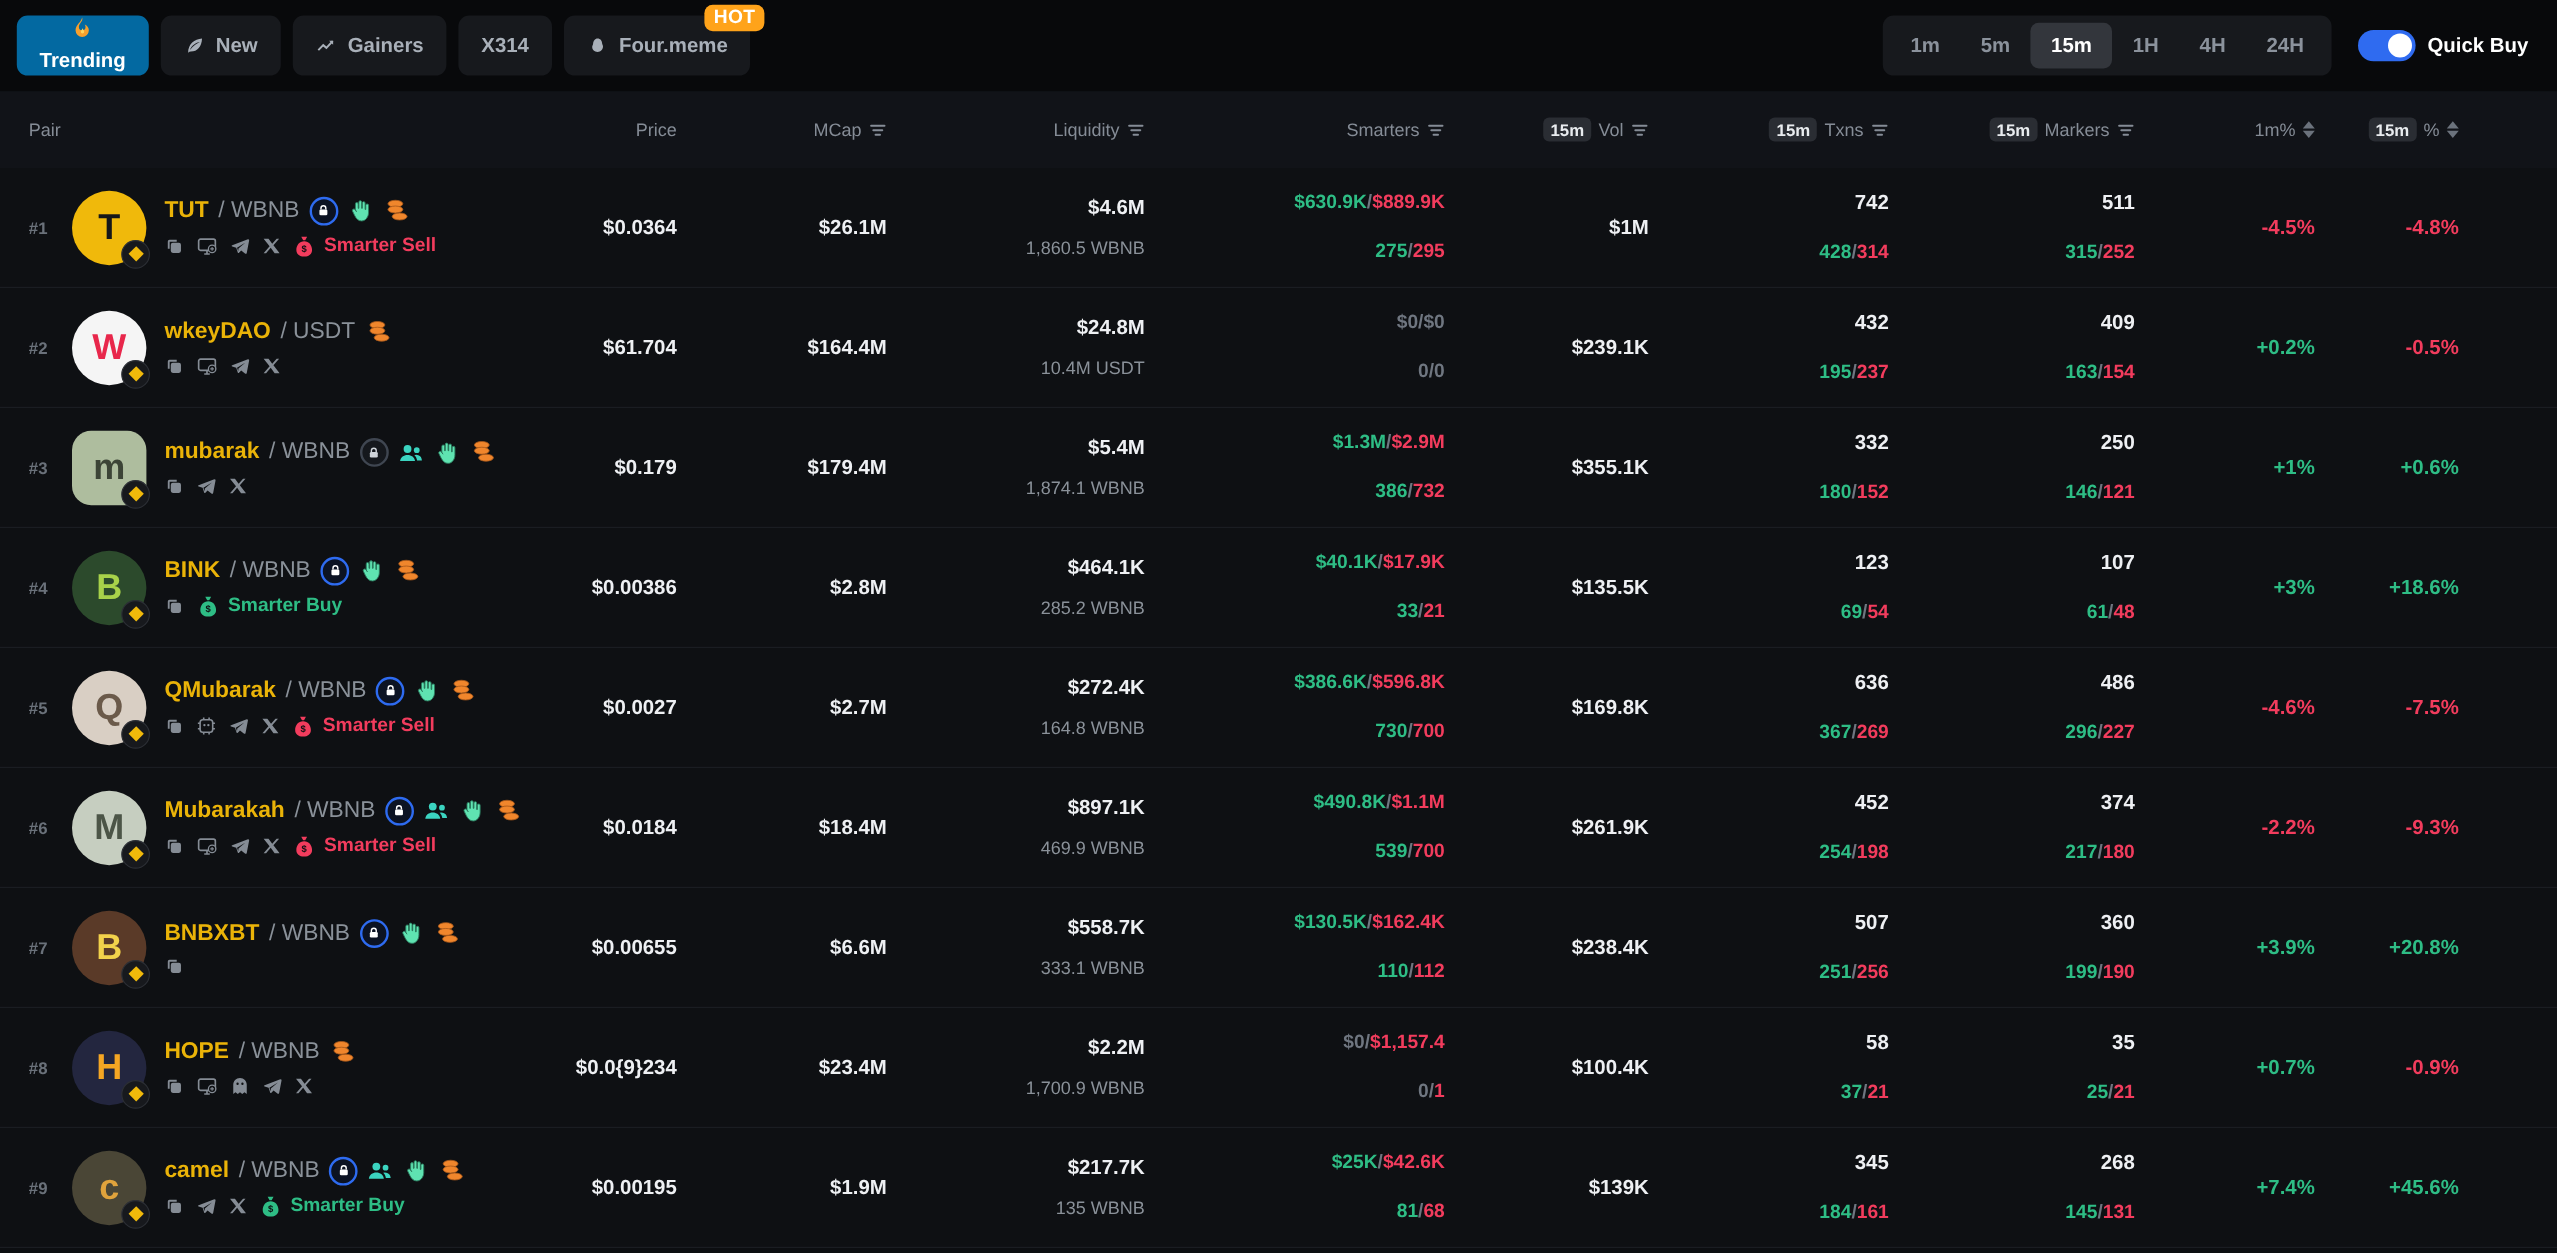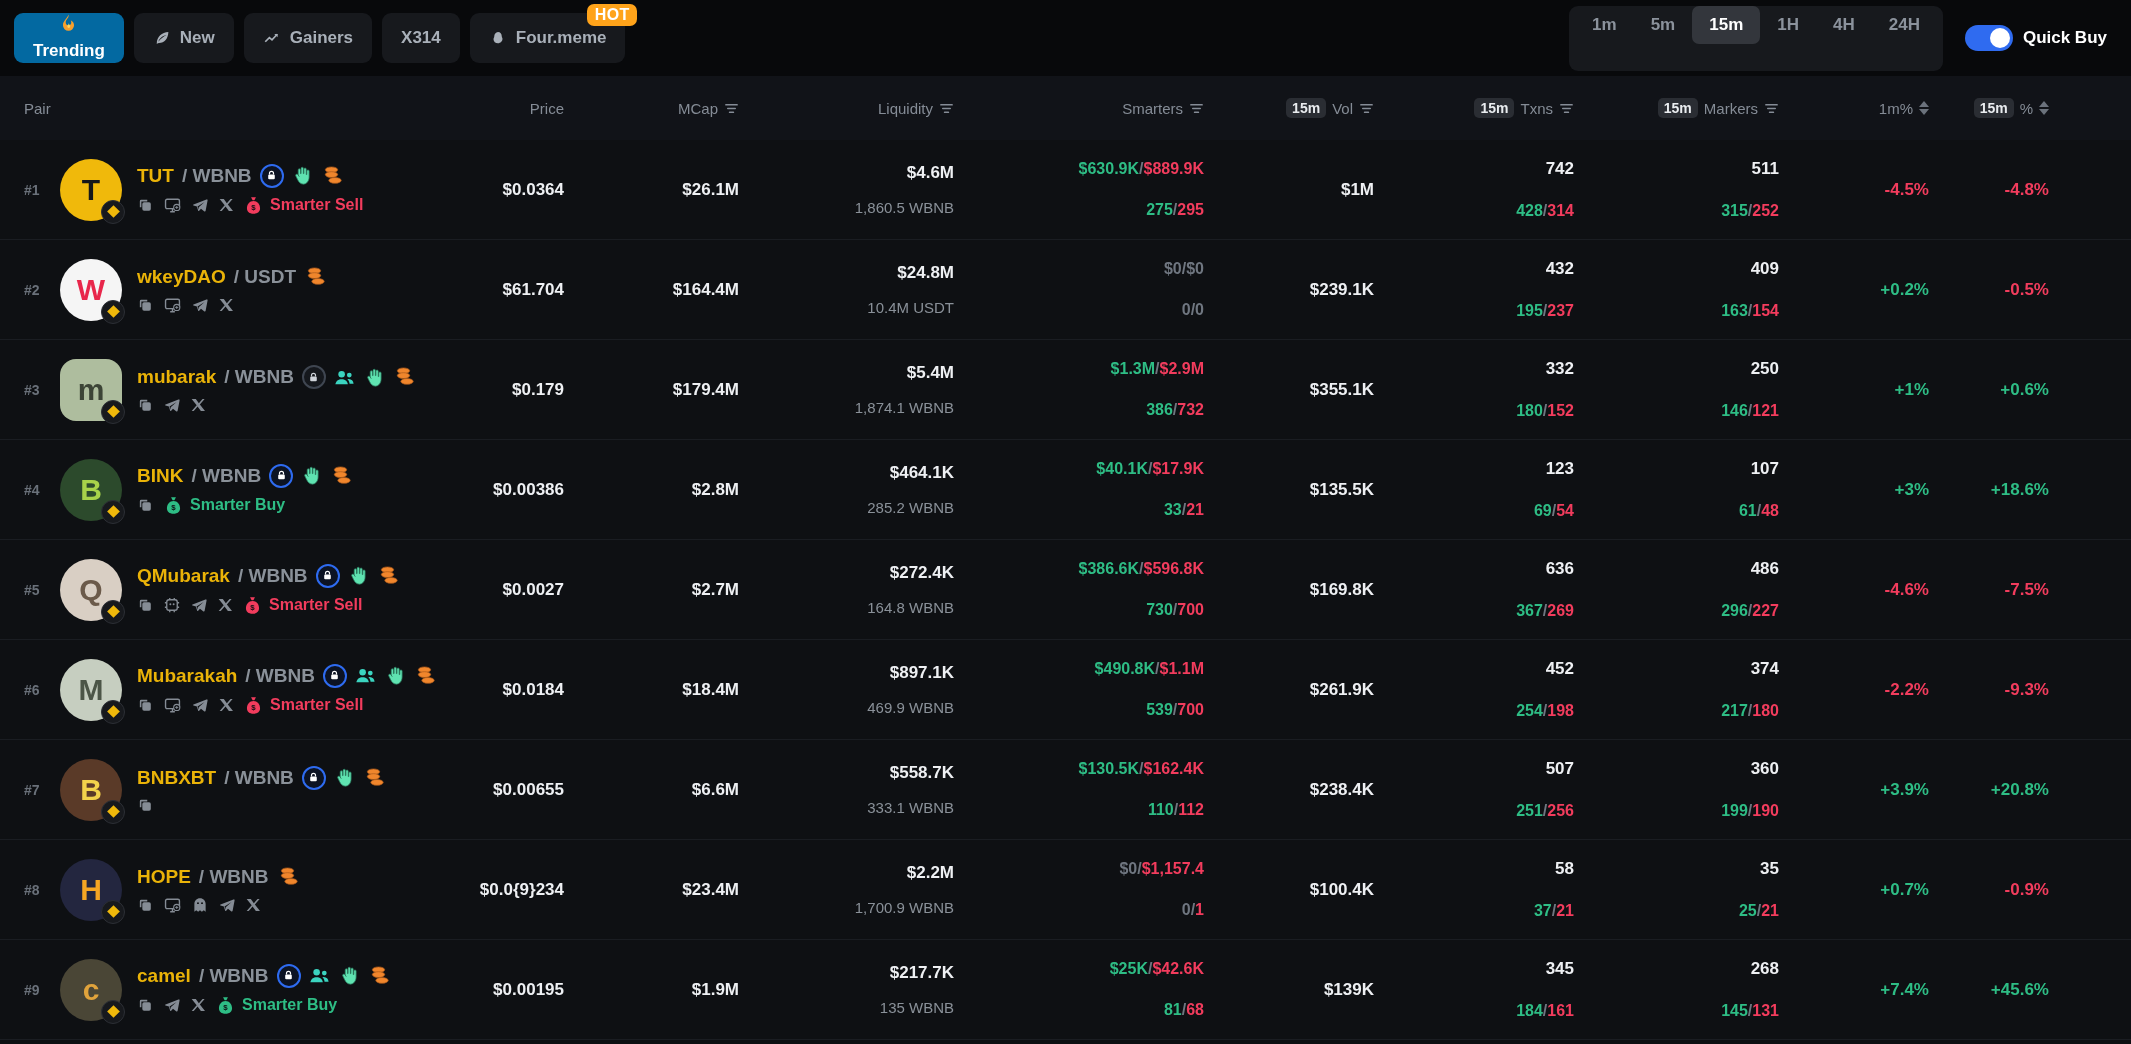--- a/index.html
+++ b/index.html
@@ -25,22 +25,22 @@
   }
   .tab.active { background:#0369a1; color:#ffffff;flex-direction:column; }
   .tab .ic svg { display:block; }
   .tab-badge {
     position:absolute; top:-9px; right:-12px;
     background:#ffa31a; color:#ffffff; font-size:16px; font-weight:700;
     padding:2px 8px; border-radius:7px; letter-spacing:.3px;
   }
   .topbar-right { margin-left:auto; display:flex; align-items:center; gap:22px; }
   .tf-group {
-    display:flex; align-items:flex-start; background:#17191d;
-    border-radius:9px; height:65px; padding:0 6px;
+    display:flex; align-items:center; background:#17191d;
+    border-radius:9px; height:50px; padding:0 6px;
   }
   .tf {
     padding:9px 17px; font-size:17px; font-weight:600; color:#8b929c;
     border-radius:7px; cursor:pointer;
   }
   .tf.active { background:#33363c; color:#ffffff; }
   .quickbuy { display:flex; align-items:center; gap:10px; cursor:pointer; }
   .switch {
     width:48px; height:26px; border-radius:13px; background:#2f6bf0; position:relative;
   }
@@ -87,21 +87,21 @@
   .avatar.square { border-radius:16px; }
   .chain-badge {
     position:absolute; right:-3px; bottom:-3px; width:24px; height:24px;
     border-radius:50%; background:#17191d; border:1px solid #2c2f35;
     display:flex; align-items:center; justify-content:center;
   }
   .chain-badge b { width:9px; height:9px; background:#f0b90b; transform:rotate(45deg); display:block; }
   .pair-main { display:flex; flex-direction:column; gap:7px; min-width:0; }
   .pair-line1 { display:flex; align-items:center; gap:8px; }
   .token-name { font-size:19px; font-weight:700; color:#eab308; white-space:nowrap; }
-  .quote-name { font-size:19px; font-weight:700; color:#8a9199; white-space:nowrap; }
+  .quote-name { font-size:19px; font-weight:400; color:#8a9199; white-space:nowrap; }
   .pair-line2 { display:flex; align-items:center; gap:9px; color:#858c95; }
   .pair-line2 .ic svg { display:block; }
   .smart-label { display:flex; align-items:center; gap:6px; font-size:16px; font-weight:700; }
   .smart-label.sell { color:#f23c5d; }
   .smart-label.buy  { color:#2ebd85; }
 
   .ic { display:inline-flex; align-items:center; justify-content:center; }
   .ic-lock-badge-icon, .ic-lock-badge-dark-icon {
     width:24px; height:24px; border-radius:50%; background:#0c1323;
     border:2.5px solid #2e6bf0;

